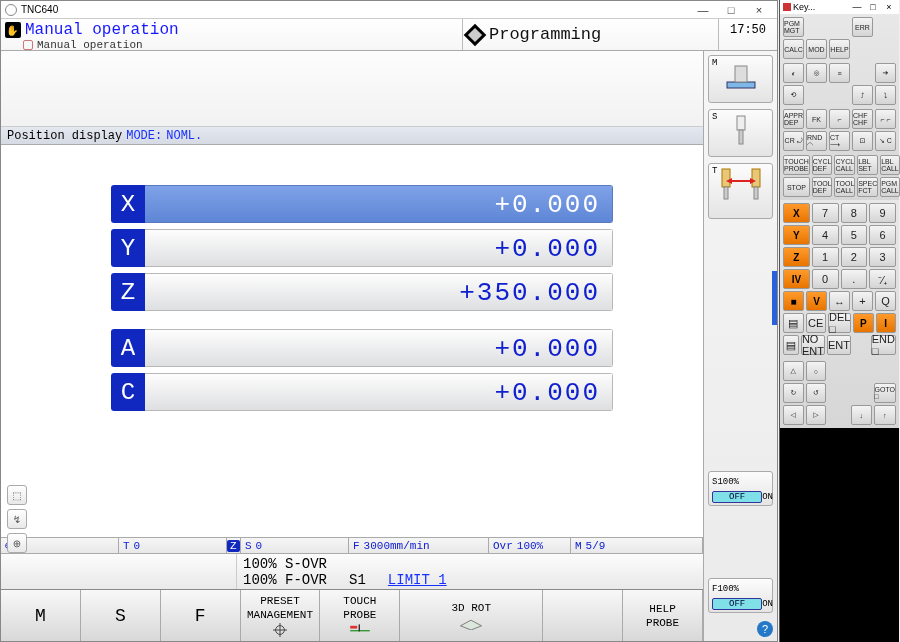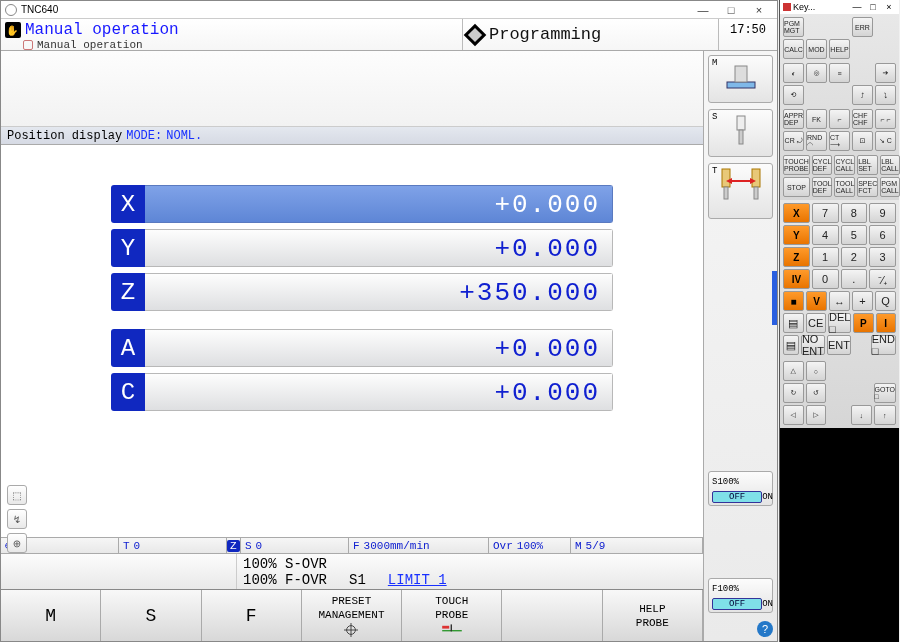--- a/index.html
+++ b/index.html
@@ -405,20 +405,26 @@
         </div>
         <div class="sk">
           <span>TOUCH</span>
           <span>PROBE</span>
           <svg viewBox="0 0 40 16">
               <rect x="6" y="2" width="10" height="4" fill="#d33"></rect>
               <rect x="6" y="8" width="28" height="2" fill="#393"></rect>
               <rect x="18" y="0" width="2" height="10" fill="#333"></rect>
             </svg>
         </div>
+        <div class="sk" style="flex:1.8">
+          <span>3D ROT</span>
+          <svg viewBox="0 0 40 20">
+              <polygon points="5,14 20,6 35,14 20,20" fill="#dde6dd" stroke="#555"></polygon>
+            </svg>
+        </div>
         <div class="sk"></div>
         <div class="sk">
           <span>HELP</span>
           <span>PROBE</span>
         </div>
       </div>
 
     </div>
 
     <div class="ws-right">

